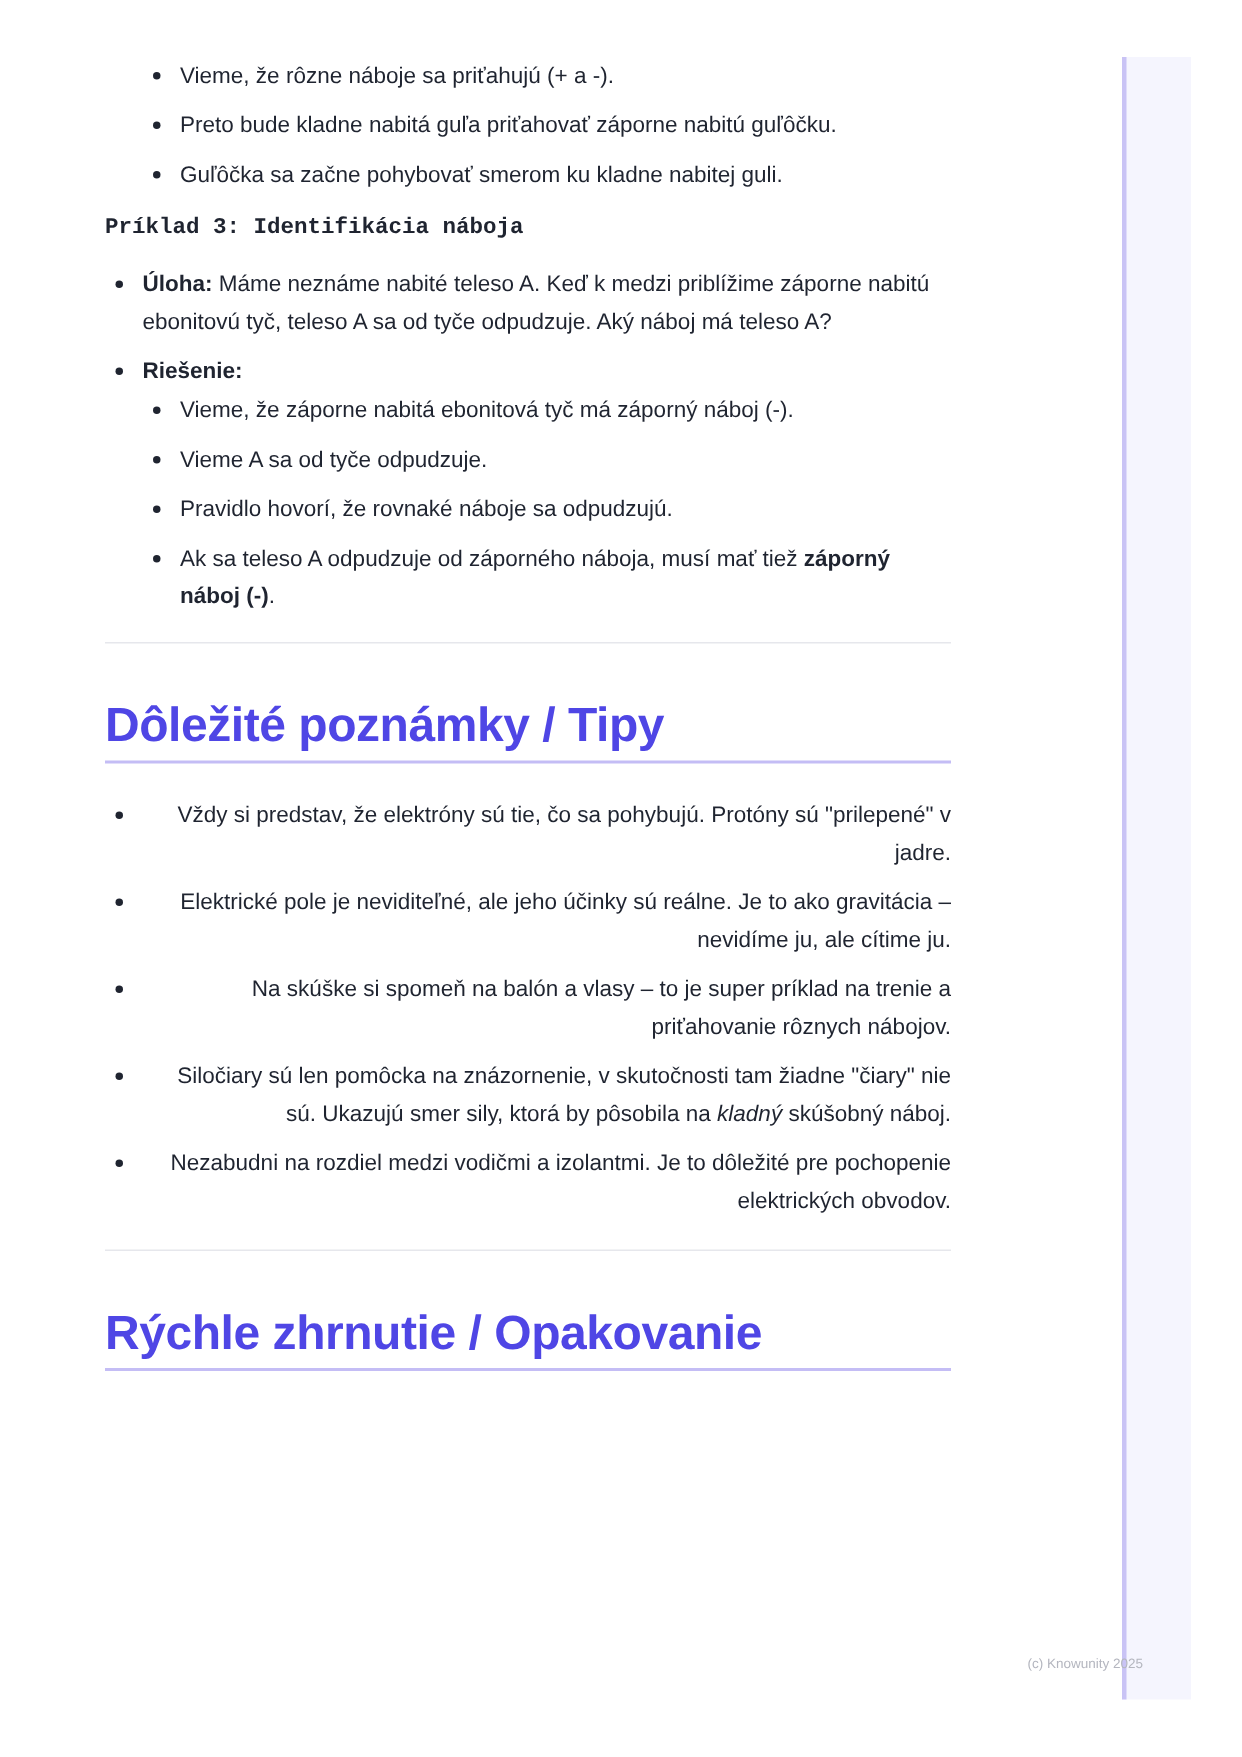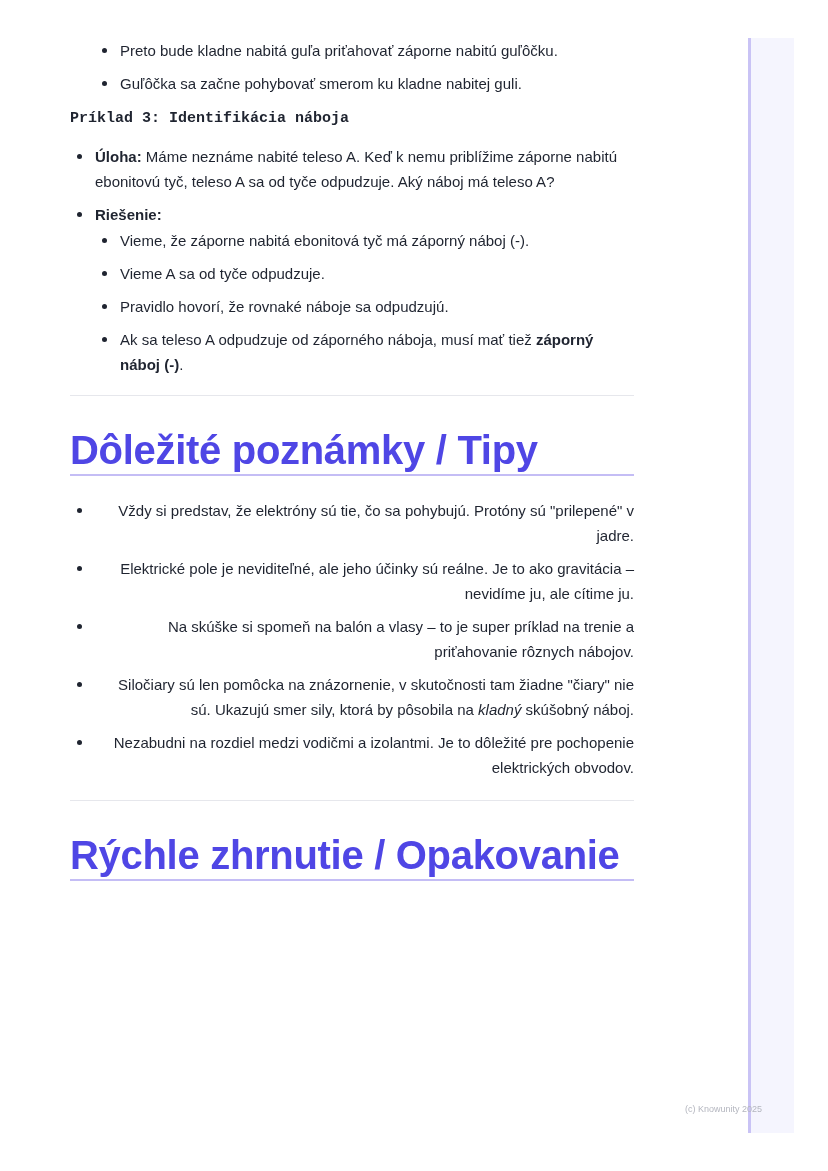--- a/index.html
+++ b/index.html
@@ -26,21 +26,21 @@
       width: 5px; height: 5px; border-radius: 50%; background: #1f2430;
     }
     ul.top-sub li.l2 { padding-left: 50px; margin-bottom: 8px; }
     ul.top-sub li.l2::before {
       content: ""; position: absolute; left: 32px; top: 10px;
       width: 5px; height: 5px; border-radius: 50%; background: #1f2430;
     }
     .ex-title { font-weight: bold; margin: 10px 0 13px 0; font-family: Liberation Mono, monospace; }
     .hr { height: 1px; background: #e6e7ec; margin: 18px 0 0 0; }
     h2 {
-      margin: 34px 0 0 0; font-size: 40px; line-height: 40px; font-weight: bold;
+      margin: 34px 0 0 0; font-size: 32px; line-height: 40px; font-weight: bold;
       color: #4f46e5; letter-spacing: -0.3px;
       border-bottom: 2px solid #c4bdf5; padding-bottom: 4px;
     }
     .callout-row { position: relative; margin-top: 20px; padding-left: 25px; }
     .callout-row::before {
       content: ""; position: absolute; left: 7px; top: 28px;
       width: 5px; height: 5px; border-radius: 50%; background: #1f2430;
     }
     .callout {
       background: #f3f3fc; border-left: 5px solid #4338ca; border-radius: 4px;
@@ -57,29 +57,30 @@
       position: absolute; left: 685px; top: 1104px; font-size: 9px;
       color: #b4b6bf;
     }
   </style>
 </head>
 <body>
 
 <div class="content">
 
   <ul class="top-sub">
+    <li class="l2">Vieme, že rôzne náboje sa priťahujú (+ a -).</li>
     <li class="l2">Preto bude kladne nabitá guľa priťahovať záporne nabitú guľôčku.</li>
     <li class="l2">Guľôčka sa začne pohybovať smerom ku kladne nabitej guli.</li>
   </ul>
 
   <div class="ex-title">Príklad 3: Identifikácia náboja</div>
 
   <ul>
     <li class="l1">
-      <span class="b">Úloha:</span><span> Máme neznáme nabité teleso A. Keď k nemu priblížime záporne nabitú ebonitovú tyč, teleso A sa od tyče odpudzuje. Aký náboj má teleso A?</span>
+      <span class="b">Úloha:</span><span> Máme neznáme nabité teleso A. Keď k medzi priblížime záporne nabitú ebonitovú tyč, teleso A sa od tyče odpudzuje. Aký náboj má teleso A?</span>
     </li>
     <li class="l1">
       <span class="b">Riešenie:</span>
       <ul class="sub">
         <li class="l2">Vieme, že záporne nabitá ebonitová tyč má záporný náboj (-).</li>
         <li class="l2">Vieme A sa od tyče odpudzuje.</li>
         <li class="l2">Pravidlo hovorí, že rovnaké náboje sa odpudzujú.</li>
         <li class="l2"><span>Ak sa teleso A odpudzuje od záporného náboja, musí mať tiež </span><span class="b">záporný náboj (-)</span><span>.</span></li>
       </ul>
     </li>

